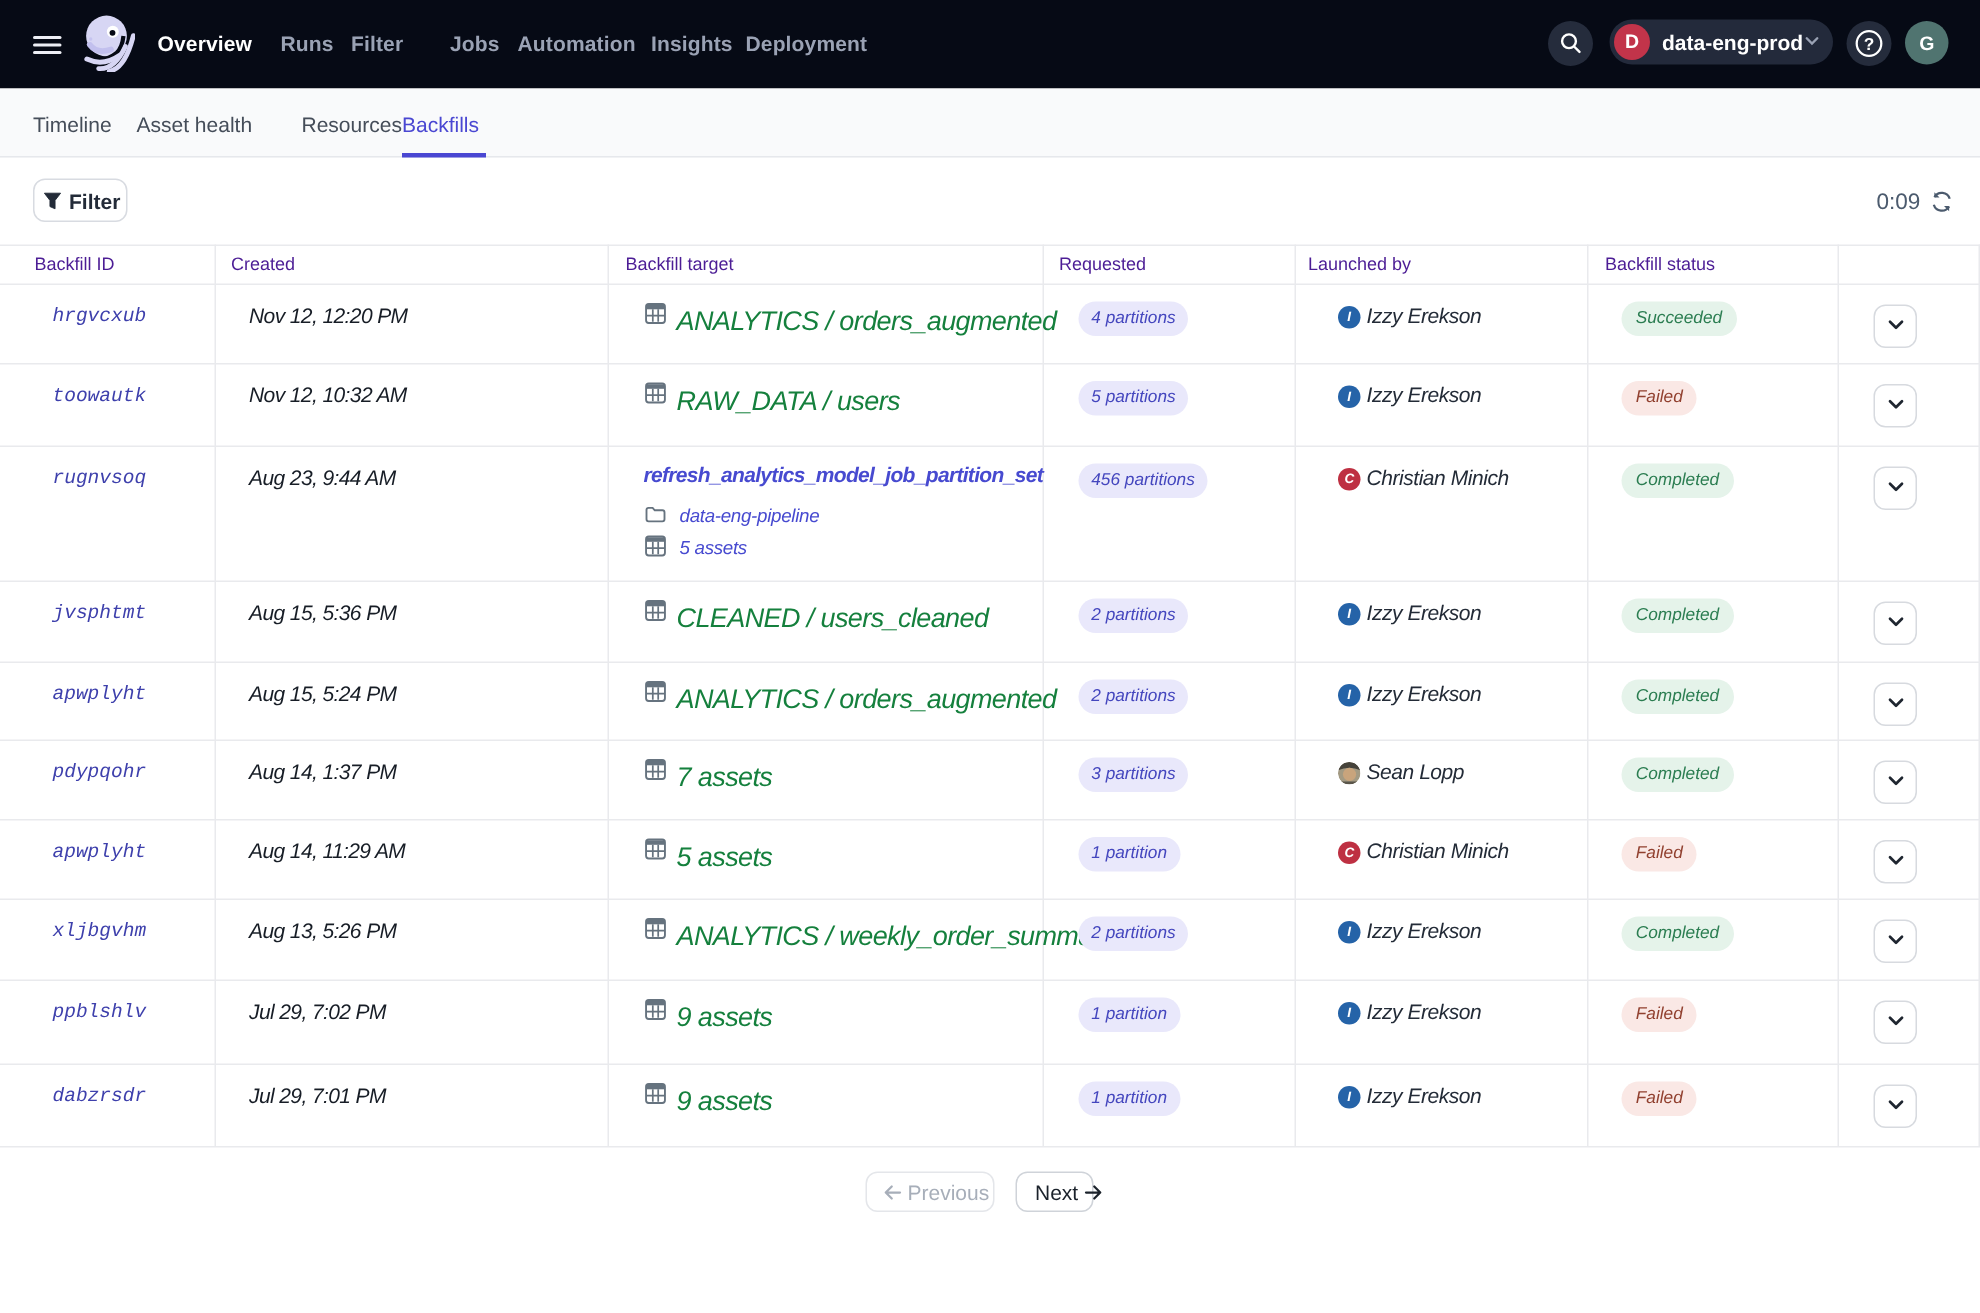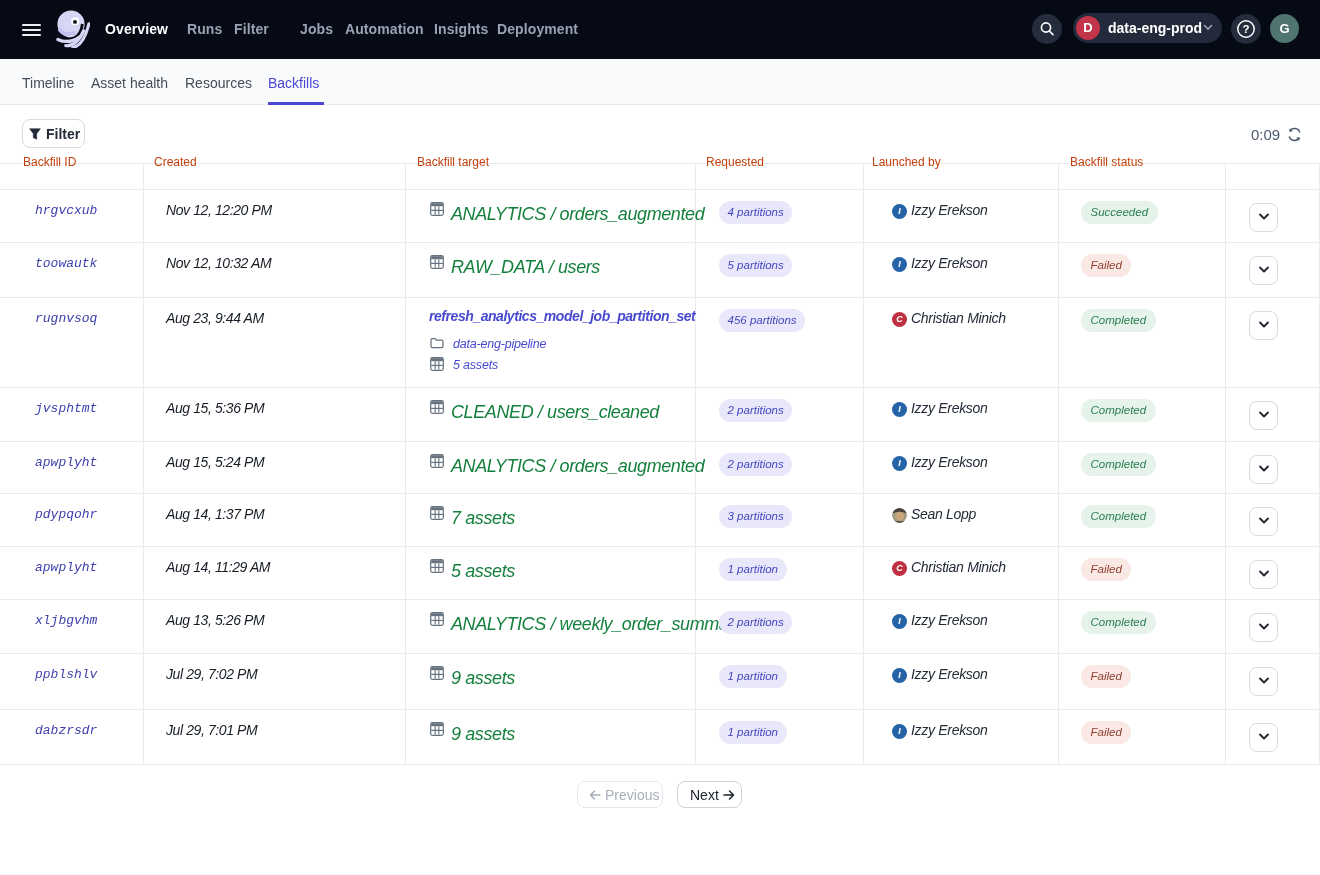--- a/index.html
+++ b/index.html
@@ -19,21 +19,21 @@
 .tab { position:absolute; top:16px; font-size:14px; font-weight:400; color:#454D59; }
 .tab.active { color:#4A47D2; }
 #tabline { position:absolute; left:268px; top:102px; width:56px; height:3px; background:#4A47D2; }
 
 #filterbtn { position:absolute; left:22px; top:119px; width:63px; height:29px; border:1px solid #D8DBE1; border-radius:8px; background:#fff; }
 #filterbtn span { position:absolute; left:23px; top:6px; font-size:14px; font-weight:700; color:#232B38; }
 #clock { position:absolute; left:1251px; top:126px; font-size:15px; color:#4C5B6E; }
 
 .hline { position:absolute; left:0; width:1320px; height:1px; background:#E9EAED; }
 .vline { position:absolute; top:163px; width:1px; height:601px; background:#E9EAED; }
-.hcell { position:absolute; top:155px; font-size:12px; color:#c2410c; }
+.hcell { position:absolute; top:169px; font-size:12px; color:#4c1d95; }
 .row { position:absolute; left:12px; width:1320px;font-style:italic; }
 .bid { position:absolute; left:23px; top:14px; font-family:"Liberation Mono", monospace; font-size:13px; color:#3E40AC; }
 .date { position:absolute; left:154px; top:13px; font-size:14px; letter-spacing:-0.4px; color:#171D26; }
 .tgt { position:absolute; left:417px; top:12px; }
 .gi { position:absolute; left:0; top:0; }
 .tgt .lnk { position:absolute; left:22px; top:3px; font-size:18px; letter-spacing:-0.4px; color:#15803d; white-space:nowrap; }
 .pill { position:absolute; left:707px; top:12px; height:23px; border-radius:11.5px; background:#E9E8FB; color:#4446BE; font-size:11.5px; line-height:23px; padding:0 8.5px; }
 .avatar { position:absolute; left:880px; top:15px; width:15px; height:15px; border-radius:50%; color:#fff; font-size:9px; font-weight:700; text-align:center; line-height:15px; }
 .uname { position:absolute; left:899px; top:13px; font-size:14px; letter-spacing:-0.3px; color:#232B37; }
 .status { position:absolute; left:1069px; top:12px; height:23px; border-radius:11.5px; font-size:11.5px; line-height:23px; padding:0 9.5px; }
@@ -88,21 +88,21 @@
         <circle cx="15" cy="15" r="8.2" stroke="#fff" stroke-width="1.5" fill="none"></circle>
         <text x="15" y="19.3" font-size="11.5" font-weight="700" fill="#fff" text-anchor="middle" font-family="Liberation Sans">?</text>
       </svg>
   </div>
   <div id="gav">G</div>
 </div>
 
 <div id="tabs">
   <span class="tab" style="left:22px">Timeline</span>
   <span class="tab" style="left:91px">Asset health</span>
-  <span class="tab" style="left:185px">Resources</span>
+  <span class="tab" style="left:201px">Resources</span>
   <span class="tab active" style="left:268px">Backfills</span>
 </div>
 <div id="tabline"></div>
 
 <div id="filterbtn">
   <svg style="position:absolute;left:5px;top:7px" width="14" height="14" viewBox="0 0 14 14">
       <path d="M1.6 1.8 H12.4 L8.7 6.6 V12.2 L5.3 10.7 V6.6 Z" fill="#232B38" stroke="#232B38" stroke-width="0.6" stroke-linejoin="round"></path>
     </svg>
   <span>Filter</span>
 </div>
@@ -393,18 +393,18 @@
 </div>
 <div class="hline" style="top:764px"></div>
 </div>
 
 <div class="pgbtn" style="left:577px; width:86px; border:1px solid #E4E6EA; color:#A7AEB9;">
   <svg style="position:absolute;left:10px;top:6px" width="14" height="14" viewBox="0 0 14 14">
       <path d="M12 7 H2.5 M6.5 3 L2.5 7 L6.5 11" stroke="#A7AEB9" stroke-width="1.5" fill="none" stroke-linecap="round" stroke-linejoin="round"></path>
     </svg>
   <span style="position:absolute;left:27px;top:5px">Previous</span>
 </div>
-<div class="pgbtn" style="left:677px; width:65px; border:1px solid #CFD3D9; color:#1B222B;">
+<div class="pgbtn" style="left:677px; width:52px; border:1px solid #CFD3D9; color:#1B222B;">
   <span style="position:absolute;left:12px;top:5px">Next</span>
   <svg style="position:absolute;left:44px;top:6px" width="14" height="14" viewBox="0 0 14 14">
       <path d="M2 7 H11.5 M7.5 3 L11.5 7 L7.5 11" stroke="#1B222B" stroke-width="1.5" fill="none" stroke-linecap="round" stroke-linejoin="round"></path>
     </svg>
 </div>
 
 </body></html>

